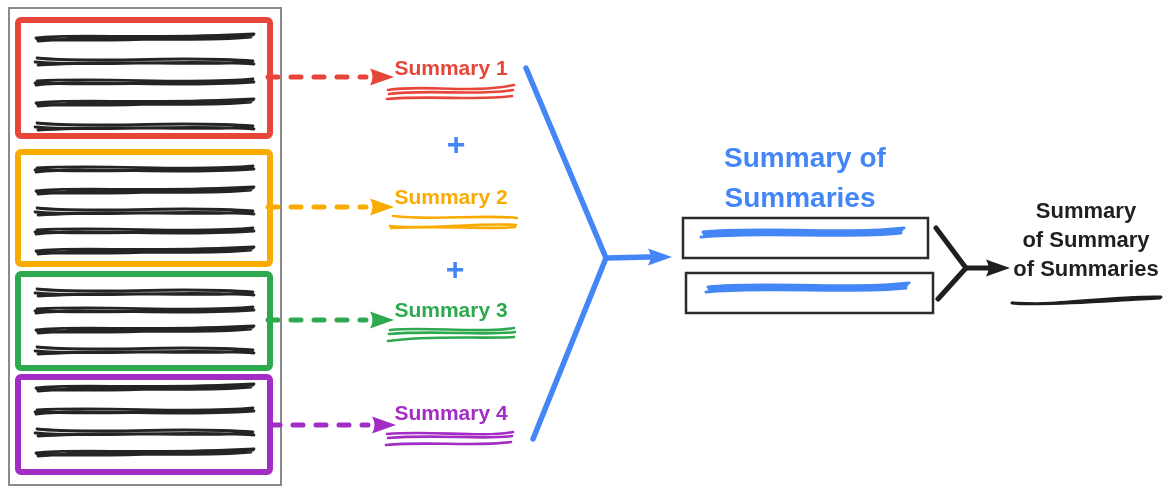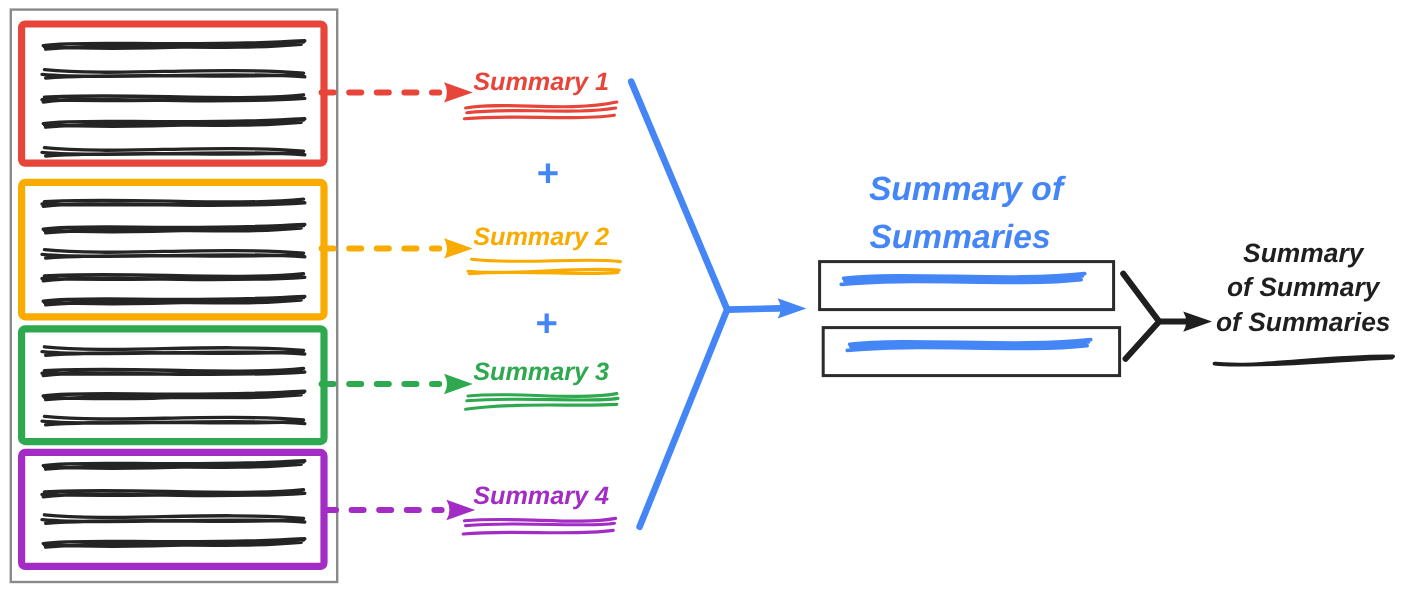--- a/index.html
+++ b/index.html
@@ -1,16 +1,16 @@
 <!DOCTYPE html>
 <html><head>
 <meta charset="utf-8">
 <style>
   html, body { margin: 0; padding: 0; background: #ffffff; }
-  .stage { width: 1170px; height: 495px; position: relative; overflow: hidden; font-style: italic; }
+  .stage { width: 1170px; height: 495px; position: relative; overflow: hidden; }
   svg { display: block; }
   text { font-family: "Liberation Sans", sans-serif; }
   .sum-label { font-size: 21px; font-weight: 600; }
   .plus { font-size: 32px; font-weight: 700; }
   .agg-title { font-size: 28px; font-weight: 700; }
   .final-label { font-size: 22px; font-weight: 600; }
 </style>
 </head>
 <body>
 

